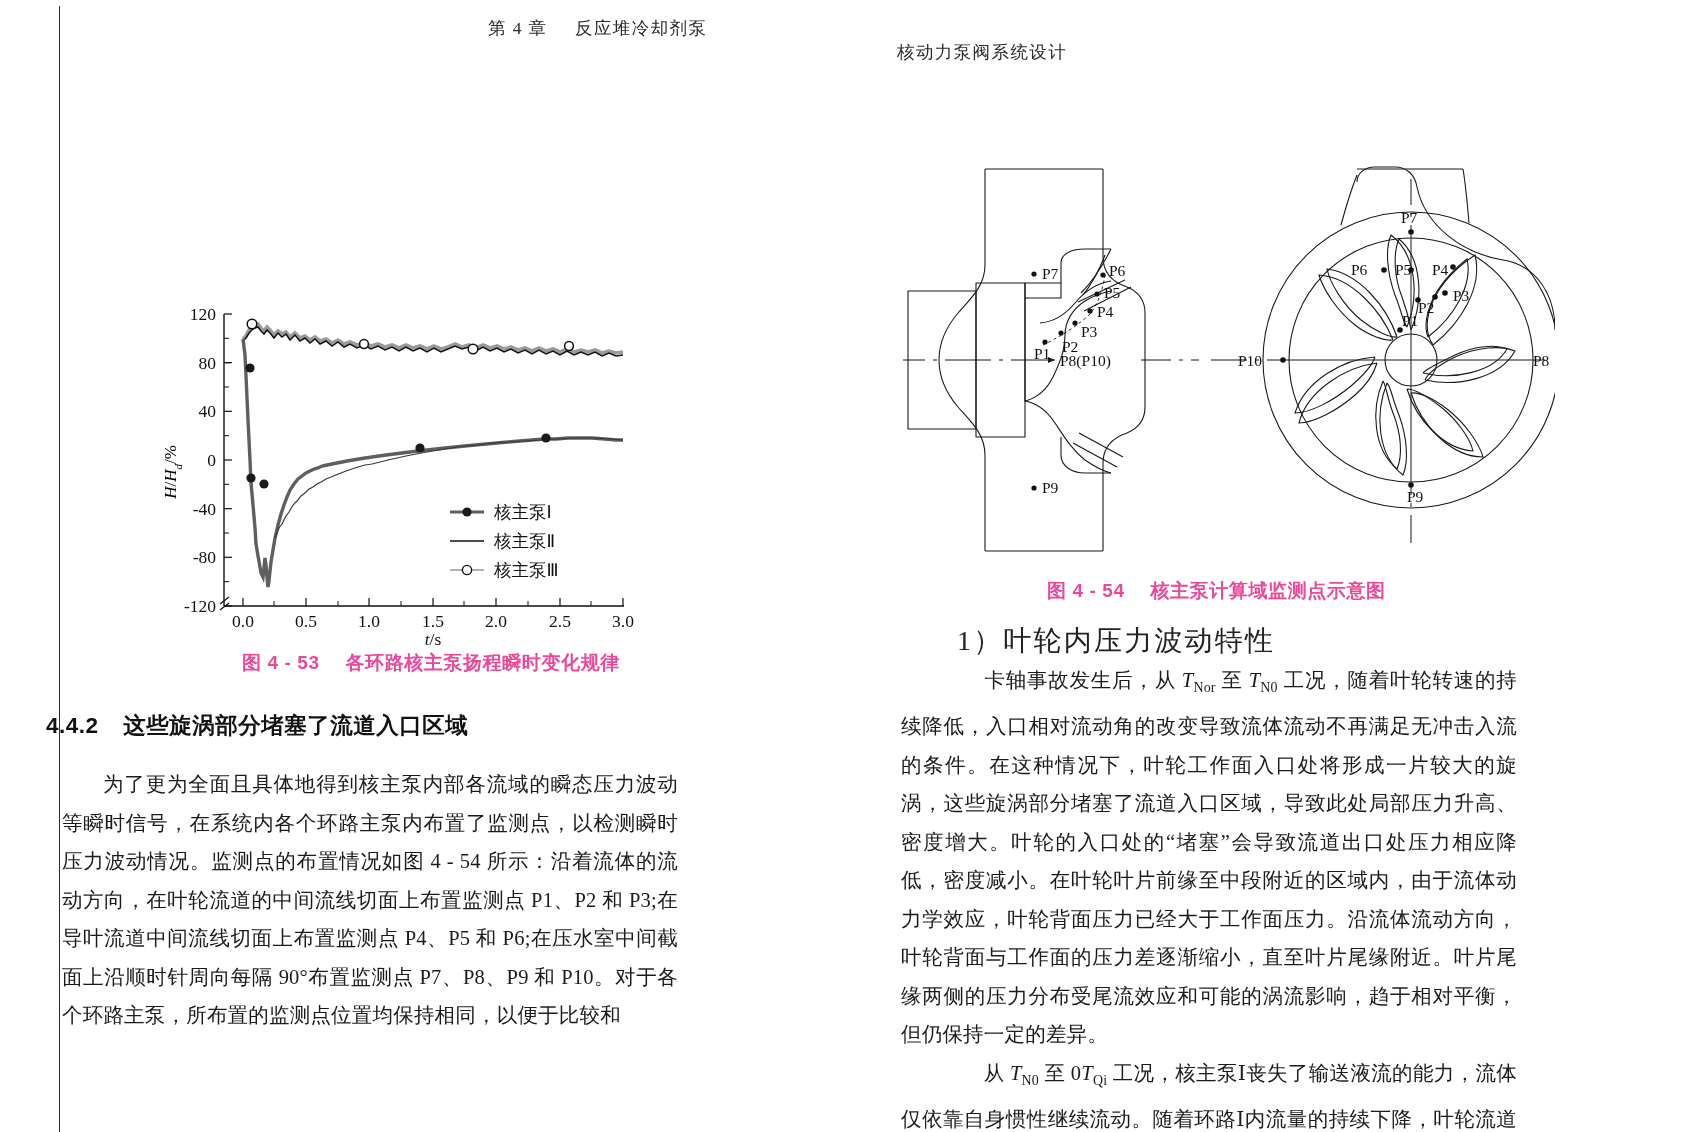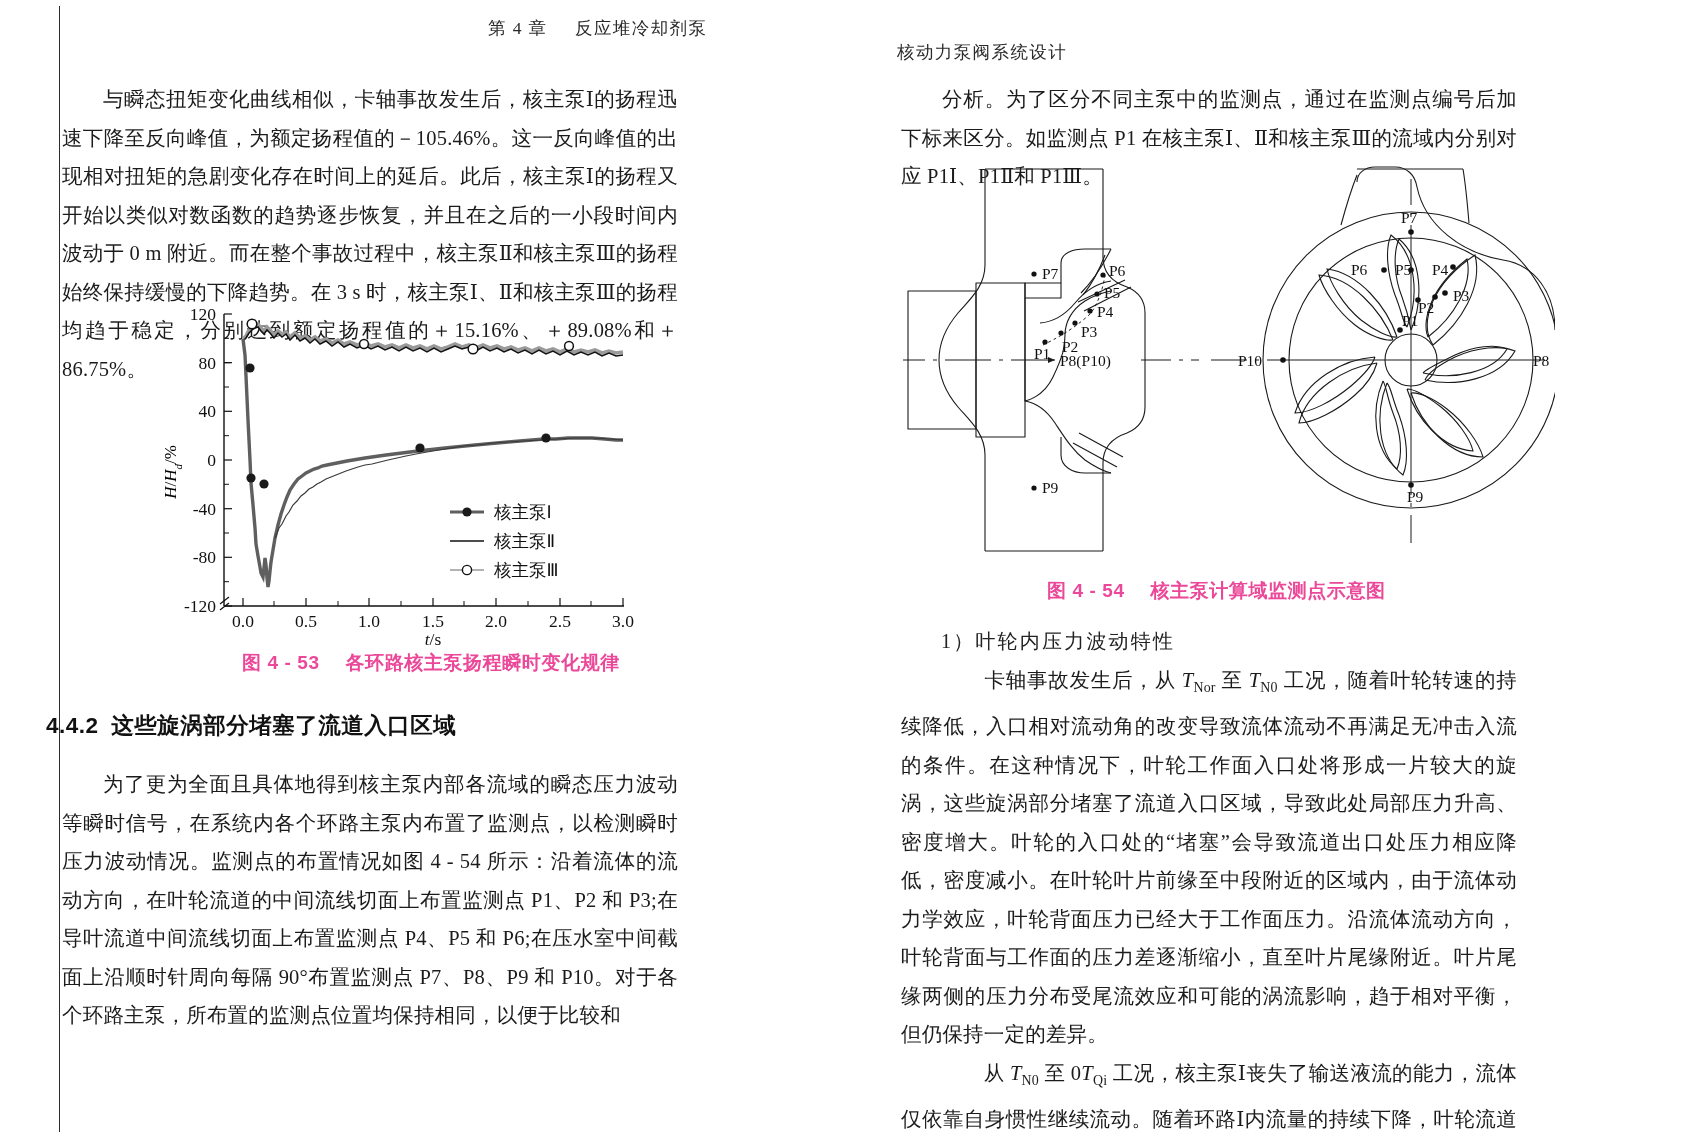--- a/index.html
+++ b/index.html
@@ -72,24 +72,24 @@
 
   .sec-head {
     position: absolute;
     left: 46px; top: 710px;
     font-family: "Liberation Sans", "DejaVu Sans", sans-serif;
     font-size: 22.5px;
     font-weight: bold;
     letter-spacing: 0.5px;
     color: #111;
   }
-  .sec-head .num { margin-right: 6px; }
+  .sec-head .num { margin-right: 18px; }
 
   .sub-head {
-    font-size: 20px;
+    font-size: 28px;
     letter-spacing: 2.2px;
     margin: 0 0 0 0;
     text-indent: 2em;
     color: #222;
   }
 
   .figcap {
     position: absolute;
     font-family: "Liberation Sans", "DejaVu Sans", serif;
     font-size: 19px;
@@ -148,23 +148,20 @@
   <div class="spine"></div>
 
   <div class="col col-left">
 
     <div class="runhead runhead-left">
       <span>第 4 章</span>
       <span class="chap-sep"></span>
       <span>反应堆冷却剂泵</span>
     </div>
 
-    <div class="bodytext left-text-top">
-      <p>与瞬态扭矩变化曲线相似，卡轴事故发生后，核主泵Ⅰ的扬程迅速下降至反向峰值，为额定扬程值的－105.46%。这一反向峰值的出现相对扭矩的急剧变化存在时间上的延后。此后，核主泵Ⅰ的扬程又开始以类似对数函数的趋势逐步恢复，并且在之后的一小段时间内波动于 0 m 附近。而在整个事故过程中，核主泵Ⅱ和核主泵Ⅲ的扬程始终保持缓慢的下降趋势。在 3 s 时，核主泵Ⅰ、Ⅱ和核主泵Ⅲ的扬程均趋于稳定，分别达到额定扬程值的＋15.16%、＋89.08%和＋86.75%。</p>
-    </div>
 
     <div class="chart-wrap">
       <svg width="500" height="345" viewBox="0 0 500 345">
         <defs>
           <clipPath id="plotclip">
               <rect x="74" y="14" width="400" height="292"></rect>
             </clipPath>
         </defs>
 
         <line x1="74" y1="14" x2="74" y2="306" stroke="#111" stroke-width="1.4"></line>
@@ -281,23 +278,20 @@
       <p>为了更为全面且具体地得到核主泵内部各流域的瞬态压力波动等瞬时信号，在系统内各个环路主泵内布置了监测点，以检测瞬时压力波动情况。监测点的布置情况如图 4 - 54 所示：沿着流体的流动方向，在叶轮流道的中间流线切面上布置监测点 P1、P2 和 P3;在导叶流道中间流线切面上布置监测点 P4、P5 和 P6;在压水室中间截面上沿顺时针周向每隔 90°布置监测点 P7、P8、P9 和 P10。对于各个环路主泵，所布置的监测点位置均保持相同，以便于比较和</p>
     </div>
   </div>
 
   <div class="col col-right" style="position:absolute; left:841px; top:0; width:842px; height:1132px;">
 
     <div class="runhead runhead-right" style="left:56px;margin-top:24px;">
       <span>核动力泵阀系统设计</span>
     </div>
 
-    <div class="bodytext" style="position:absolute; left:60px; top:80px; width:616px;">
-      <p>分析。为了区分不同主泵中的监测点，通过在监测点编号后加下标来区分。如监测点 P1 在核主泵Ⅰ、Ⅱ和核主泵Ⅲ的流域内分别对应 P1Ⅰ、P1Ⅱ和 P1Ⅲ。</p>
-    </div>
 
     <div class="diagram-wrap" style="position:absolute; left:54px; top:155px; width:660px; height:410px;">
       <svg width="660" height="410" viewBox="0 0 660 410">
         <g fill="none" stroke="#1a1a1a" stroke-width="1.1" stroke-linejoin="round">
 
           <path d="M90,14 L90,110
                C90,132 74,145 63,158
                C52,171 44,186 44,205
                C44,224 52,239 63,252
                C74,265 90,278 90,300

